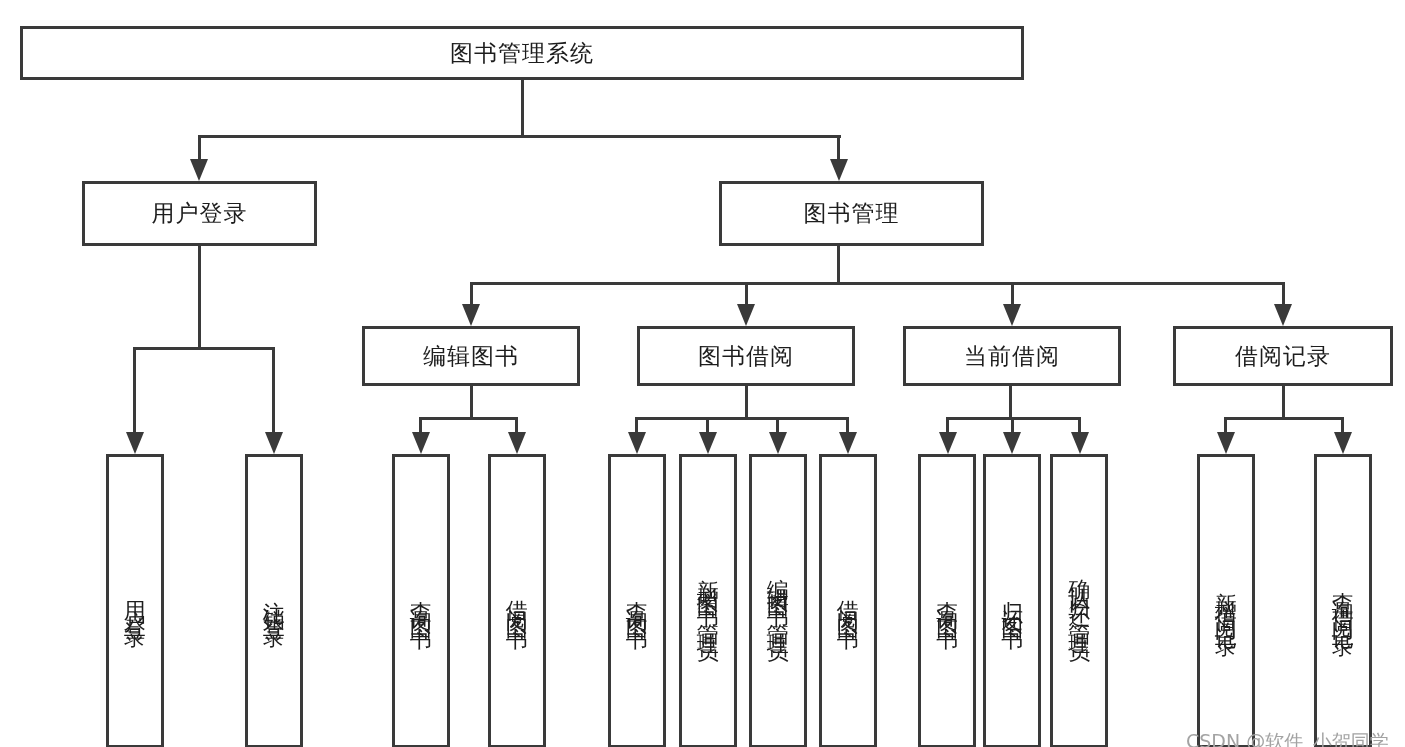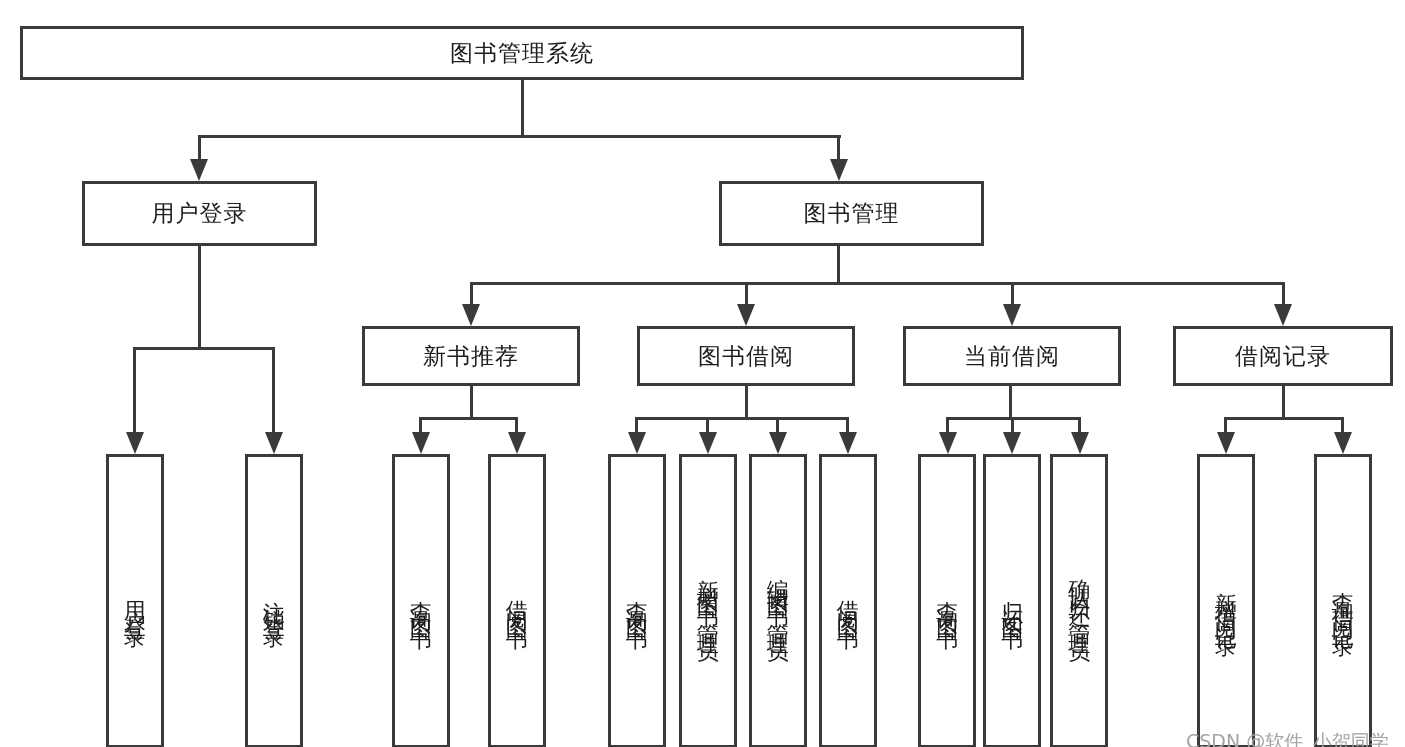--- a/index.html
+++ b/index.html
@@ -75,21 +75,21 @@
   <div class="v" style="left:469.5px;top:269px;height:25px"></div>
   <div class="a" style="left:462px;top:291px"></div>
   <div class="v" style="left:744.5px;top:269px;height:25px"></div>
   <div class="a" style="left:737px;top:291px"></div>
   <div class="v" style="left:1010.5px;top:269px;height:25px"></div>
   <div class="a" style="left:1003px;top:291px"></div>
   <div class="v" style="left:1281.5px;top:269px;height:25px"></div>
   <div class="a" style="left:1274px;top:291px"></div>
 
   <div class="box" style="left:362px;top:313px;width:218px;height:60px">
-    <span>新书推荐</span>
+    <span>编辑图书</span>
   </div>
   <div class="box" style="left:903px;top:313px;width:218px;height:60px">
     <span>当前借阅</span>
   </div>
   <div class="box" style="left:637px;top:313px;width:218px;height:60px">
     <span>图书借阅</span>
   </div>
   <div class="box" style="left:1173px;top:313px;width:220px;height:60px">
     <span>借阅记录</span>
   </div>

